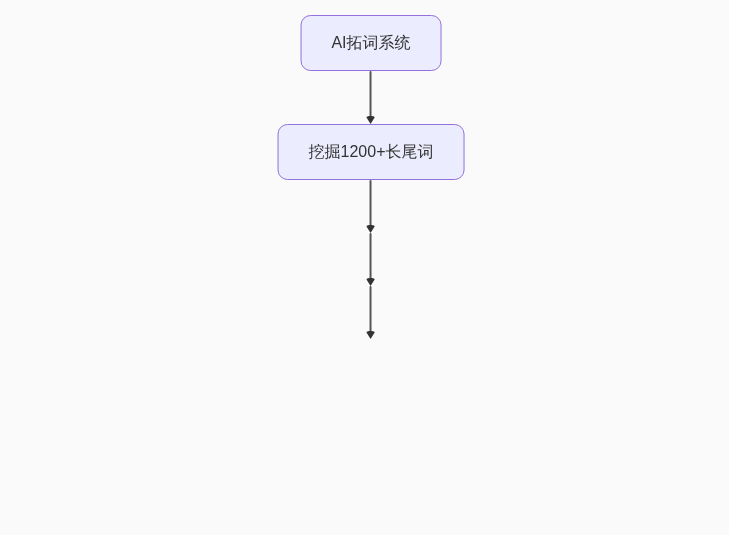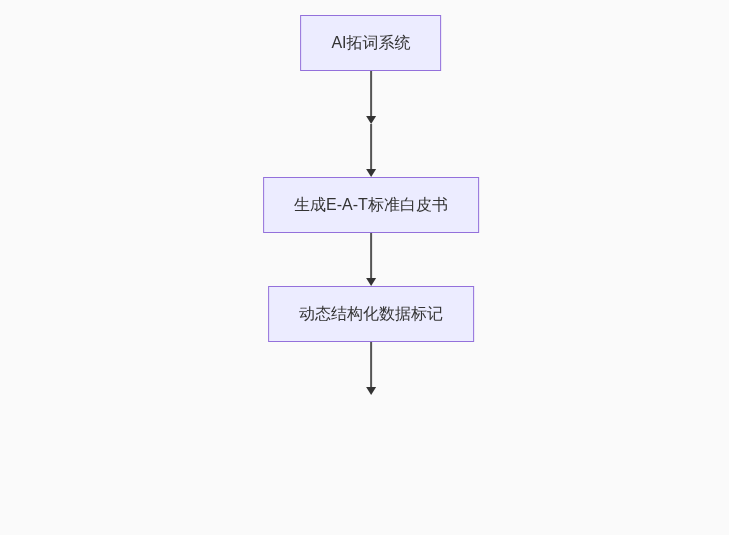--- a/index.html
+++ b/index.html
@@ -3,21 +3,21 @@
 <meta charset="utf-8">
 <style>
   :root{
     --bg:#fafafa;
     --node-fill:#ECECFF;
     --node-border:#9370DB;
     --text:#333333;
     --edge:#555555;
     --head:#333333;
   }
-  *{margin:0;padding:0;box-sizing:border-box;}
+  *{margin:0;padding:0;box-sizing:border-box;border-radius:10px;}
   html,body{width:729px;height:535px;overflow:hidden;}
   body{
     background:var(--bg);
     font-family:"Liberation Sans","DejaVu Sans",sans-serif;
   }
   .canvas{
     position:relative;
     width:729px;
     height:535px;
     background:var(--bg);
@@ -74,38 +74,35 @@
 
     <div class="node">
       <span class="node-label">AI拓词系统</span>
     </div>
 
     <div class="arrow">
       <div class="arrow-line"></div>
       <div class="arrow-head"></div>
     </div>
 
-
-    <div class="arrow">
-      <div class="arrow-line"></div>
-      <div class="arrow-head"></div>
-    </div>
-
     <div class="node">
-      <span class="node-label">生成E-A-T标准白皮书</span>
+      <span class="node-label">挖掘1200+长尾词</span>
     </div>
 
     <div class="arrow">
       <div class="arrow-line"></div>
       <div class="arrow-head"></div>
     </div>
 
-    <div class="node">
-      <span class="node-label">动态结构化数据标记</span>
+
+    <div class="arrow">
+      <div class="arrow-line"></div>
+      <div class="arrow-head"></div>
     </div>
+
 
     <div class="arrow">
       <div class="arrow-line"></div>
       <div class="arrow-head"></div>
     </div>
 
 
   </div>
 </div>
 

